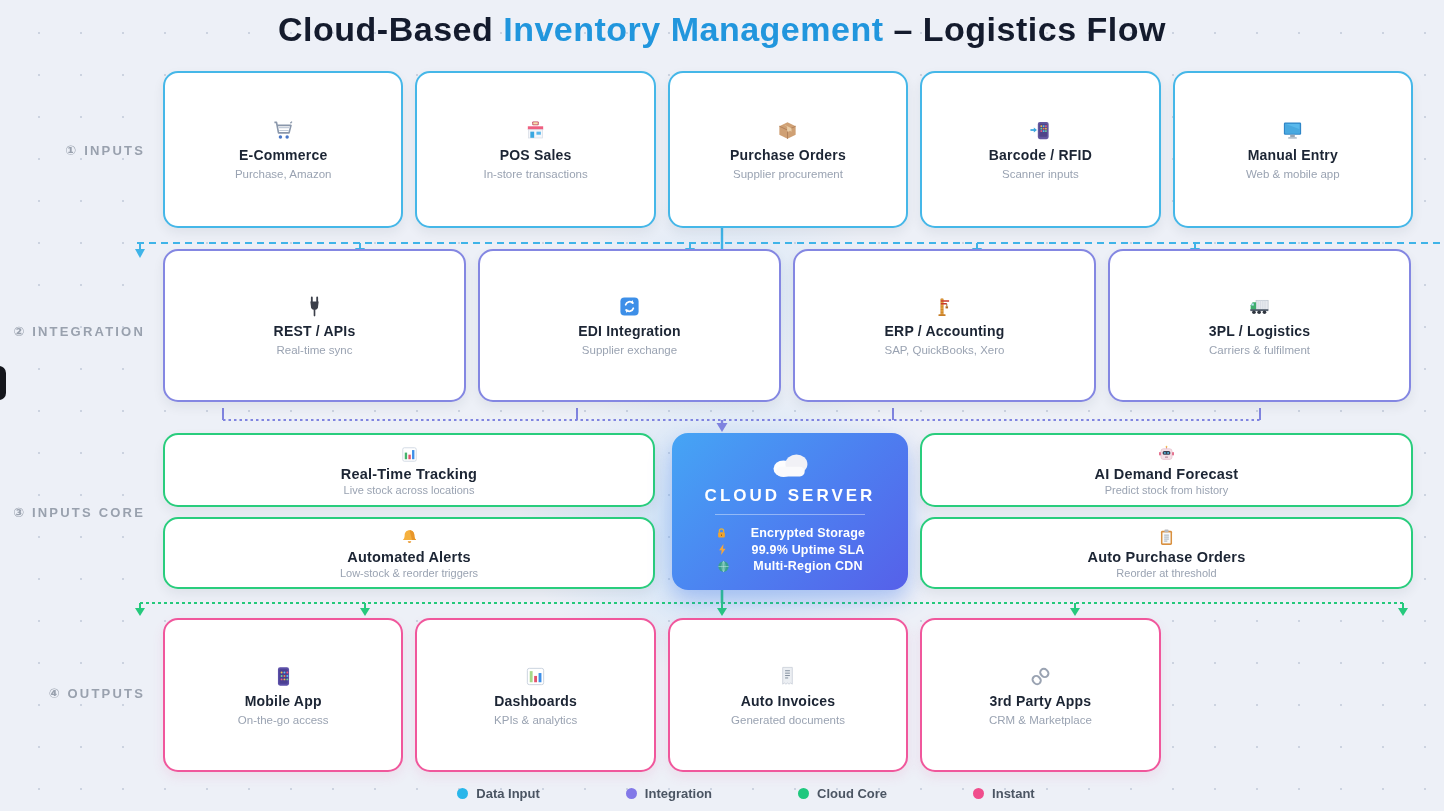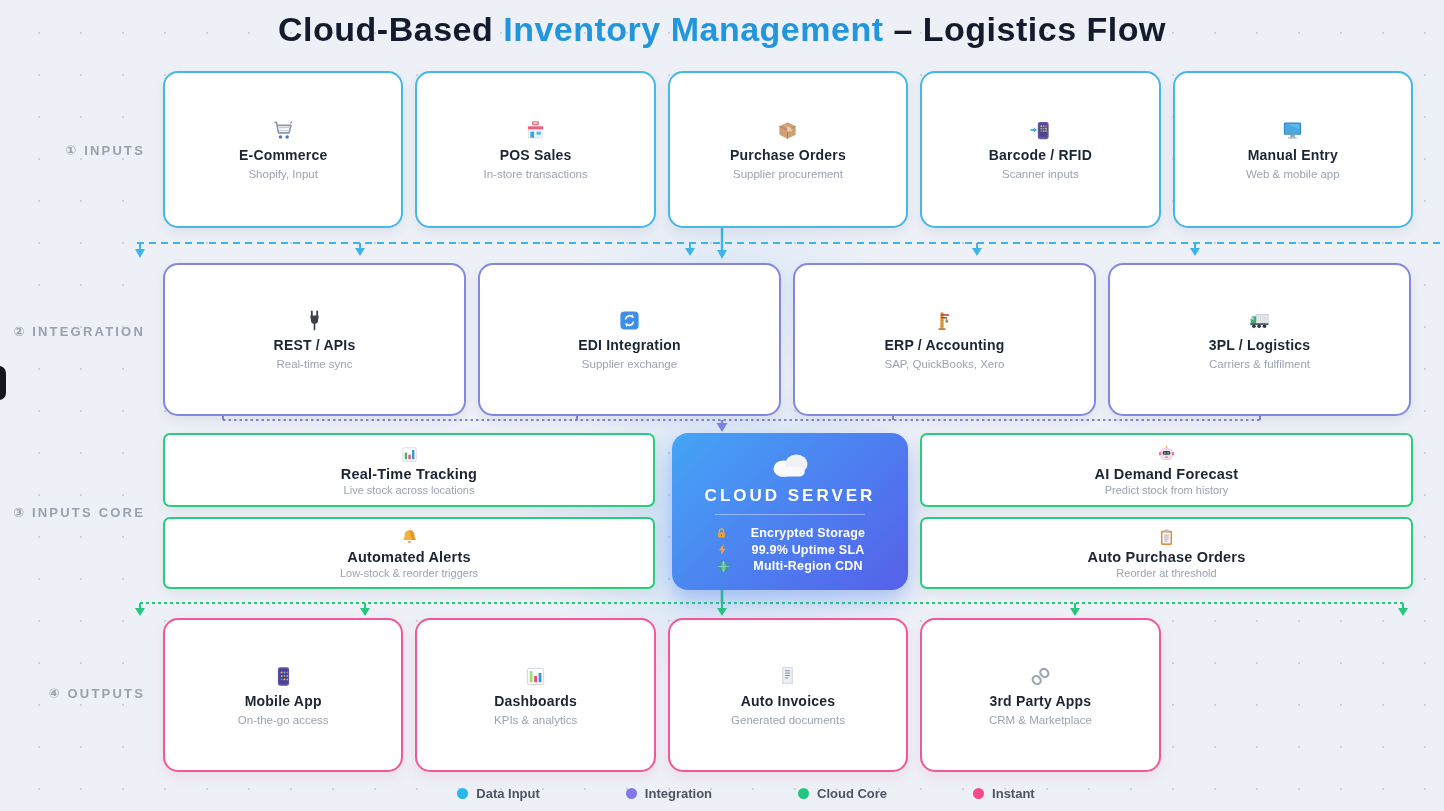--- a/index.html
+++ b/index.html
@@ -37,27 +37,27 @@
   .ic { display:flex; align-items:center; justify-content:center; }
   .ic svg { width:23px; height:23px; }
 
   .input  { border-color:#45b7e8; }
   .integ  { border-color:#8487e2; }
   .core   { border-color:#29cd7d; }
   .output { border-color:#f0579c; box-shadow:0 5px 12px rgba(240,87,156,.12); }
 
   .row { position:absolute; display:grid; gap:12px; z-index:2; }
   #row-inputs      { left:163px; top:71px;  width:1250px; height:157px; grid-template-columns:repeat(5,1fr); }
-  #row-integration { left:163px; top:263px; width:1248px; height:153px; grid-template-columns:repeat(4,1fr); }
+  #row-integration { left:163px; top:249px; width:1248px; height:153px; grid-template-columns:repeat(4,1fr); }
   #row-outputs     { left:163px; top:618px; width:1250px; height:154px; grid-template-columns:repeat(5,1fr); }
 
   .core-group { position:absolute; z-index:2; }
   #core-left  { left:163px; top:433px; width:492px; }
   #core-right { left:920px; top:433px; width:493px; }
-  .core-group .card { height:74px; gap:2px;border-radius:7px; }
+  .core-group .card { height:74px; gap:2px; }
   .core-group .card + .card { margin-top:10px; height:72px; }
   .core-group .t { font-size:14.5px; }
   .core-group .s { font-size:11px; }
   .core-group .ic svg { width:19px; height:19px; }
 
   
   #cloud-server { position:absolute; left:672px; top:433px; width:236px; height:157px; z-index:2;
     border-radius:16px; background:linear-gradient(135deg,#45a5f5 0%,#4d7ef0 55%,#5660e9 100%);
     box-shadow:0 10px 22px rgba(70,120,235,.38);
     display:flex; flex-direction:column; align-items:center; justify-content:center; color:#fff; }
@@ -133,21 +133,21 @@
       <span class="ic">
         <svg viewBox="0 0 24 24">
             <path d="M2.5 3.5h2.2l2.1 11h11l2-7.8H6" fill="none" stroke="#8a97ab" stroke-width="1.7" stroke-linejoin="round"></path>
             <path d="M7 9h11M7.6 12h9.8" stroke="#c3ccd9" stroke-width="1.1"></path>
             <circle cx="8.8" cy="18.8" r="1.8" fill="#4a78c8"></circle>
             <circle cx="15.8" cy="18.8" r="1.8" fill="#4a78c8"></circle>
             <path d="M19.2 4.5l1.6-1.8" stroke="#8a97ab" stroke-width="1.4"></path>
           </svg>
       </span>
       <div class="t">E-Commerce</div>
-      <div class="s">Shopify, Input</div>
+      <div class="s">Purchase, Amazon</div>
     </div>
     <div class="card input">
       <span class="ic">
         <svg viewBox="0 0 24 24">
             <rect x="8.7" y="2.6" width="6.6" height="4" rx="0.8" fill="#c2405c"></rect>
             <rect x="9.6" y="3.4" width="4.8" height="2.3" fill="#f5e3b0"></rect>
             <rect x="4" y="7.6" width="16" height="3.6" fill="#ef5f80"></rect>
             <rect x="4.6" y="11.2" width="14.8" height="8.6" fill="#f4f6fa" stroke="#d8dde6" stroke-width="0.8"></rect>
             <rect x="6.6" y="13.2" width="4" height="6.4" fill="#3aa7e0"></rect>
             <rect x="13" y="13.2" width="4.6" height="3.2" fill="#59b8ec"></rect>

